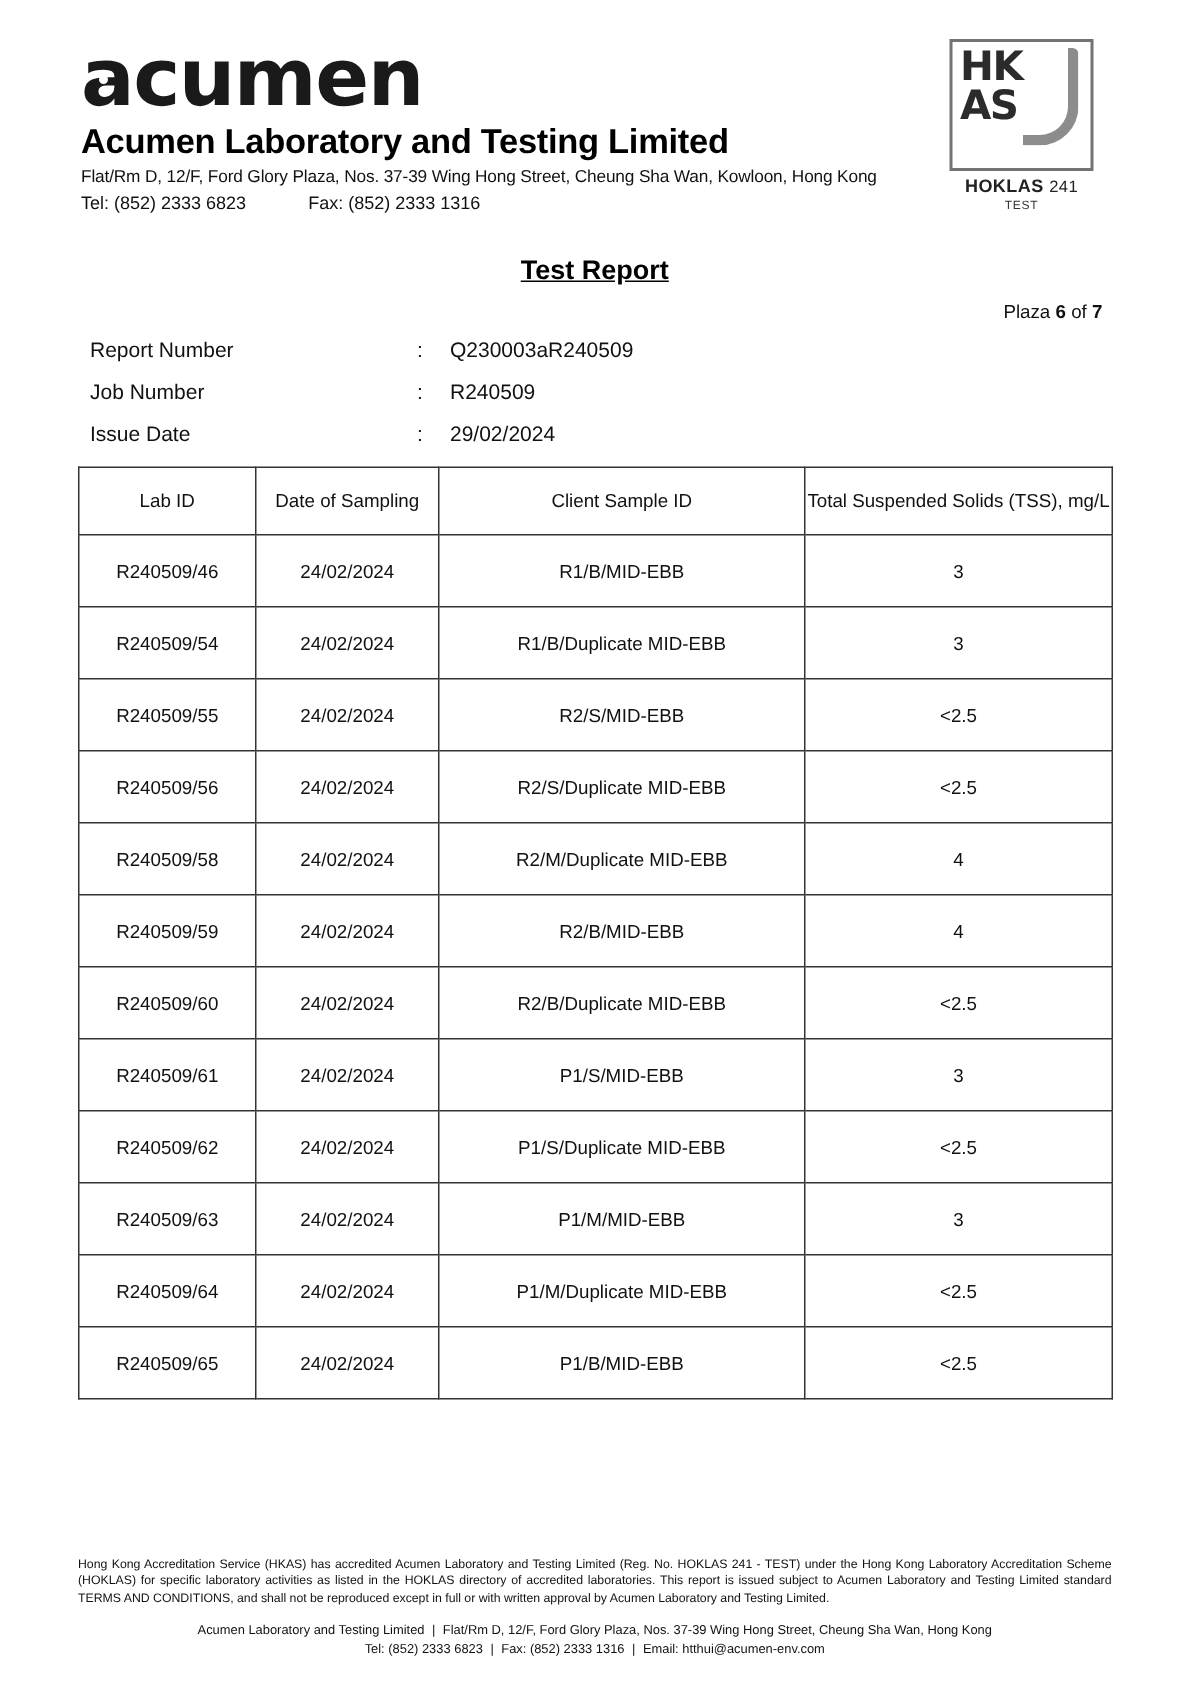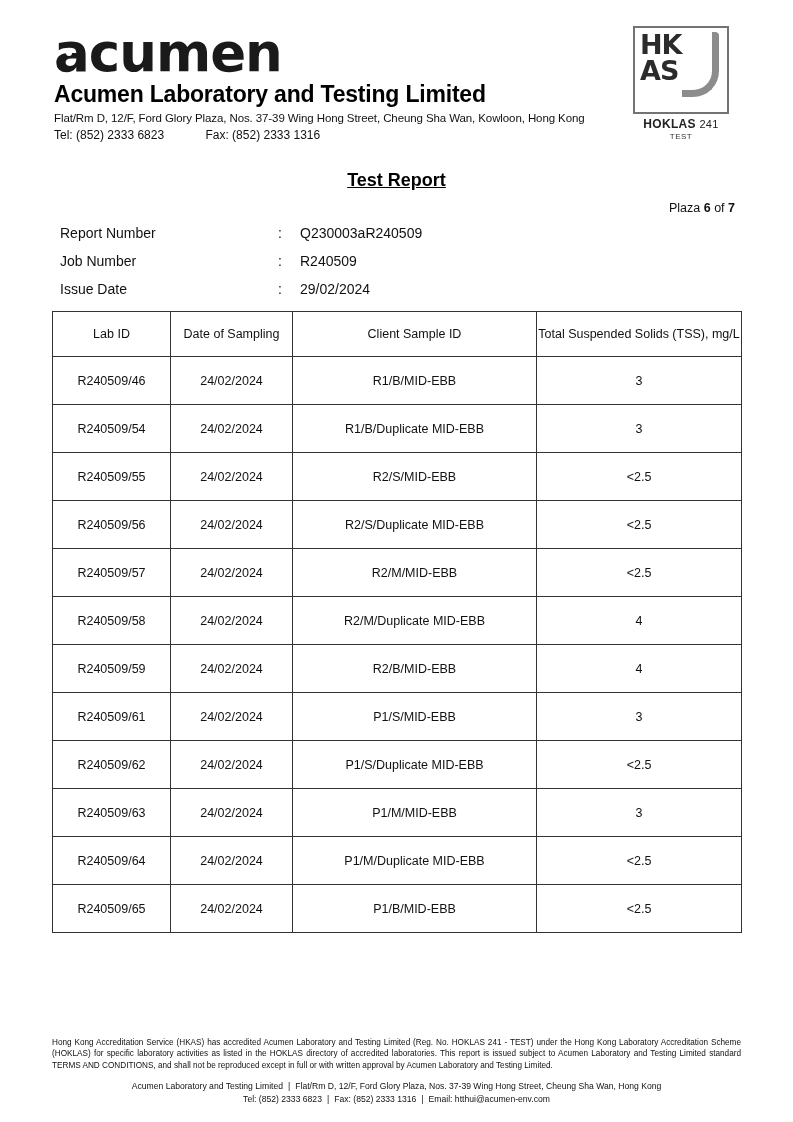--- a/index.html
+++ b/index.html
@@ -305,36 +305,36 @@
           <td>R2/S/MID-EBB</td>
           <td>&lt;2.5</td>
         </tr>
         <tr>
           <td>R240509/56</td>
           <td>24/02/2024</td>
           <td>R2/S/Duplicate MID-EBB</td>
           <td>&lt;2.5</td>
         </tr>
         <tr>
-          <td>R240509/57</td>
-          <td>24/02/2024</td>
-          <td>R2/M/MID-EBB</td>
-          <td>&lt;2.5</td>
-        </tr>
-        <tr>
           <td>R240509/58</td>
           <td>24/02/2024</td>
           <td>R2/M/Duplicate MID-EBB</td>
           <td>4</td>
         </tr>
         <tr>
           <td>R240509/59</td>
           <td>24/02/2024</td>
           <td>R2/B/MID-EBB</td>
           <td>4</td>
+        </tr>
+        <tr>
+          <td>R240509/60</td>
+          <td>24/02/2024</td>
+          <td>R2/B/Duplicate MID-EBB</td>
+          <td>&lt;2.5</td>
         </tr>
         <tr>
           <td>R240509/61</td>
           <td>24/02/2024</td>
           <td>P1/S/MID-EBB</td>
           <td>3</td>
         </tr>
         <tr>
           <td>R240509/62</td>
           <td>24/02/2024</td>

